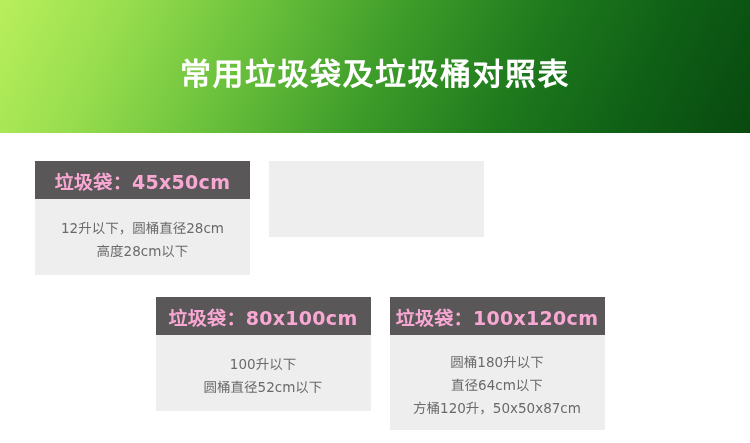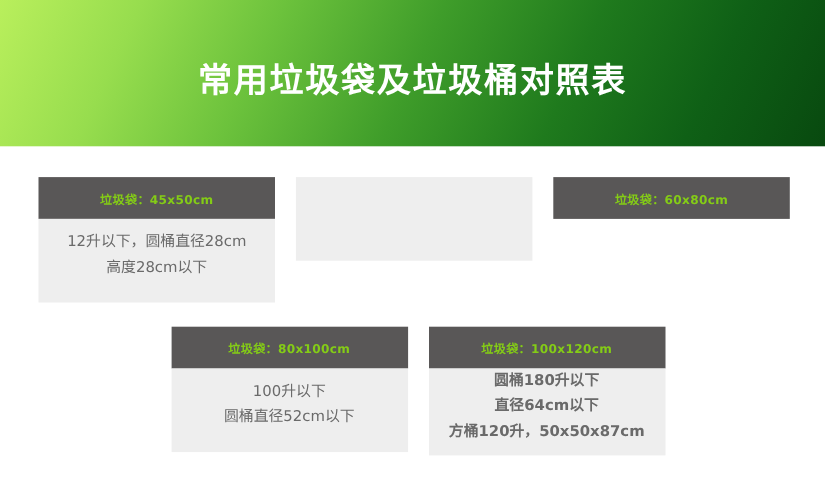--- a/index.html
+++ b/index.html
@@ -77,45 +77,44 @@
   }
 
   .card {
     width: 215px;
     display: flex;
     flex-direction: column;
   }
 
   .card-header {
     background: #595757;
-    color: #84cc16;
+    color: #f9a8d4;
     height: 38px;
     display: flex;
     align-items: center;
     justify-content: center;
-    font-size: 11px;
+    font-size: 19px;
     font-weight: bold;
     letter-spacing: 0.3px;
     white-space: nowrap;
     box-sizing: border-box;
   }
 
   .card-body {
     background: #eeeeee;
     min-height: 76px;
     display: flex;
     flex-direction: column;
     align-items: center;
     justify-content: center;
-    padding: 0 4px 10px 4px;
+    padding: 16px 4px 10px 4px;
     box-sizing: border-box;
   }
   .card-body.tall {
     min-height: 76px;
-    font-weight: bold;
   }
 
   .body-line {
     color: #6a6a6a;
     font-size: 13.5px;
     line-height: 23px;
     text-align: center;
     white-space: nowrap;
   }
 </style>
@@ -139,21 +138,20 @@
           <div class="body-line">高度28cm以下</div>
         </div>
       </div>
 
       <div class="card">
         <div class="card-body">
         </div>
       </div>
 
       <div class="card">
-        <div class="card-header">垃圾袋：60x80cm</div>
       </div>
 
     </div>
 
     <div class="card-row row-2">
 
       <div class="card">
         <div class="card-header">垃圾袋：80x100cm</div>
         <div class="card-body">
           <div class="body-line">100升以下</div>

